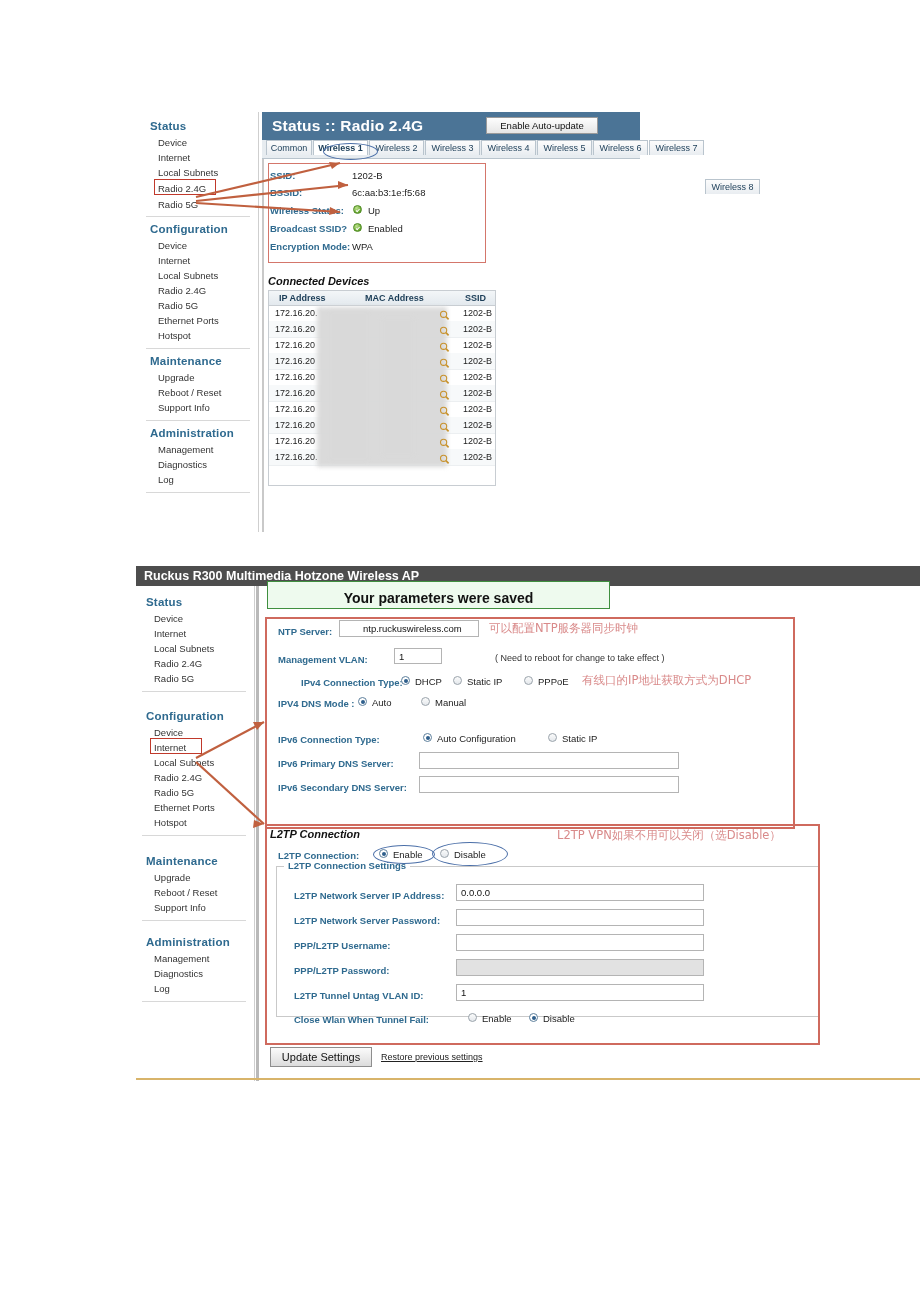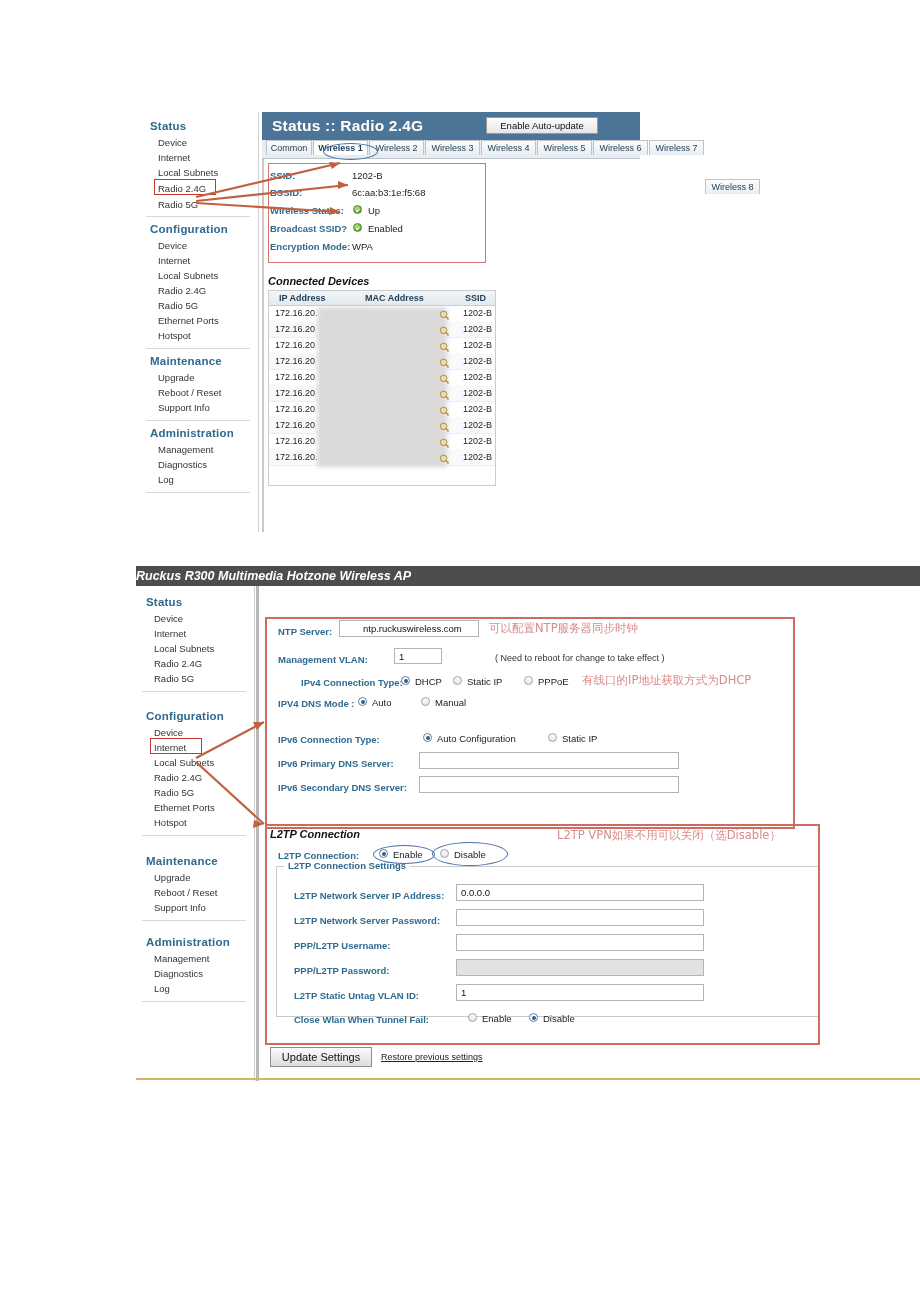--- a/index.html
+++ b/index.html
@@ -75,21 +75,21 @@
   .trow.alt{background:#f7f9fa;}
   .cell-ip{position:absolute;left:6px;top:3px;font-size:9px;color:#222;white-space:nowrap;}
   .cell-ssid{position:absolute;top:3px;font-size:9px;color:#222;white-space:nowrap;}
   .redact{position:absolute;background:#d9d9d9;filter:blur(2.2px);opacity:.95;border-radius:1px;}
   .mag{position:absolute;width:11px;height:11px;}
 
   
   .darkbar{
     position:absolute;background:#4d4d4d;color:#ffffff;
     font-weight:bold;font-size:12.5px;display:flex;align-items:center;
-    padding-left:0;box-sizing:border-box;font-style:italic;
+    padding-left:8px;box-sizing:border-box;
   }
   .savedbar{
     position:absolute;background:#eefaee;border:1px solid #3f8f3f;
     color:#111;font-weight:bold;font-size:14px;
     display:flex;align-items:flex-end;justify-content:center;
     box-sizing:border-box;overflow:hidden;
   }
   .flbl{position:absolute;color:#2f6a8f;font-size:9.5px;font-weight:bold;white-space:nowrap;padding-left:8px;}
   .finput{
     position:absolute;border:1px solid #b4b4b4;background:#ffffff;
@@ -360,20 +360,23 @@
 
       <div class="sb-head" style="top:350px;">Administration</div>
       <div class="sb-item" style="top:367px;">Management</div>
       <div class="sb-item" style="top:382px;">Diagnostics</div>
       <div class="sb-item" style="top:397px;">Log</div>
       <div class="sb-sep" style="top:415px;"></div>
     </div>
 
     <div class="vline" style="left:120px;top:0;width:3px;height:495px;background:#b9b9b9;"></div>
 
+    <div class="savedbar" style="left:131px;top:-5px;width:343px;height:28px;">
+      <span style="line-height:20px;">Your parameters were saved</span>
+    </div>
 
     <div>
       <div class="flbl" style="left:134px;top:40px;">NTP Server:</div>
       <div class="finput" style="left:203px;top:34px;width:140px;height:17px;padding-left:23px;">ntp.ruckuswireless.com</div>
 
       <div class="flbl" style="left:134px;top:68px;">Management VLAN:</div>
       <div class="finput" style="left:258px;top:62px;width:48px;height:16px;">1</div>
       <div class="note" style="left:315px;top:67px;padding-left:44px;">( Need to reboot for change to take effect )</div>
 
       <div class="flbl" style="left:134px;top:91px;margin-left:23px;">IPv4 Connection Type:</div>
@@ -420,21 +423,21 @@
 
       <div class="flbl" style="left:150px;top:329px;">L2TP Network Server Password:</div>
       <div class="finput" style="left:320px;top:323px;width:248px;height:17px;"></div>
 
       <div class="flbl" style="left:150px;top:354px;">PPP/L2TP Username:</div>
       <div class="finput" style="left:320px;top:348px;width:248px;height:17px;"></div>
 
       <div class="flbl" style="left:150px;top:379px;">PPP/L2TP Password:</div>
       <div class="finput grey" style="left:320px;top:373px;width:248px;height:17px;"></div>
 
-      <div class="flbl" style="left:150px;top:404px;">L2TP Static Untag VLAN ID:</div>
+      <div class="flbl" style="left:150px;top:404px;">L2TP Tunnel Untag VLAN ID:</div>
       <div class="finput" style="left:320px;top:398px;width:248px;height:17px;">1</div>
 
       <div class="flbl" style="left:150px;top:428px;">Close Wlan When Tunnel Fail:</div>
       <div class="radio" style="left:332px;top:427px;"></div>
       <div class="rlbl" style="left:346px;top:427px;">Enable</div>
       <div class="radio on" style="left:393px;top:427px;"></div>
       <div class="rlbl" style="left:407px;top:427px;">Disable</div>
     </div>
 
     <div class="btn-grey" style="left:134px;top:461px;width:102px;height:20px;">Update Settings</div>

